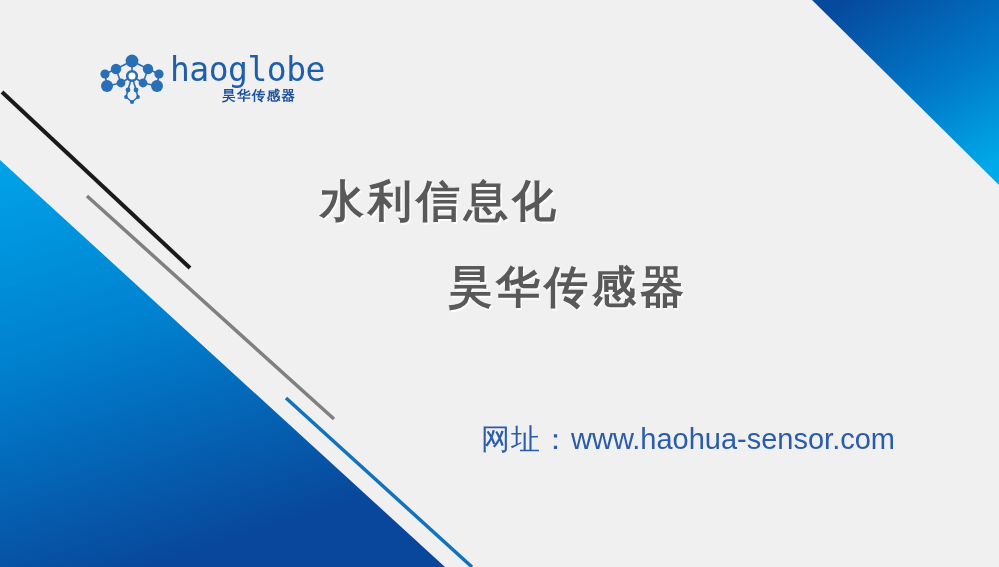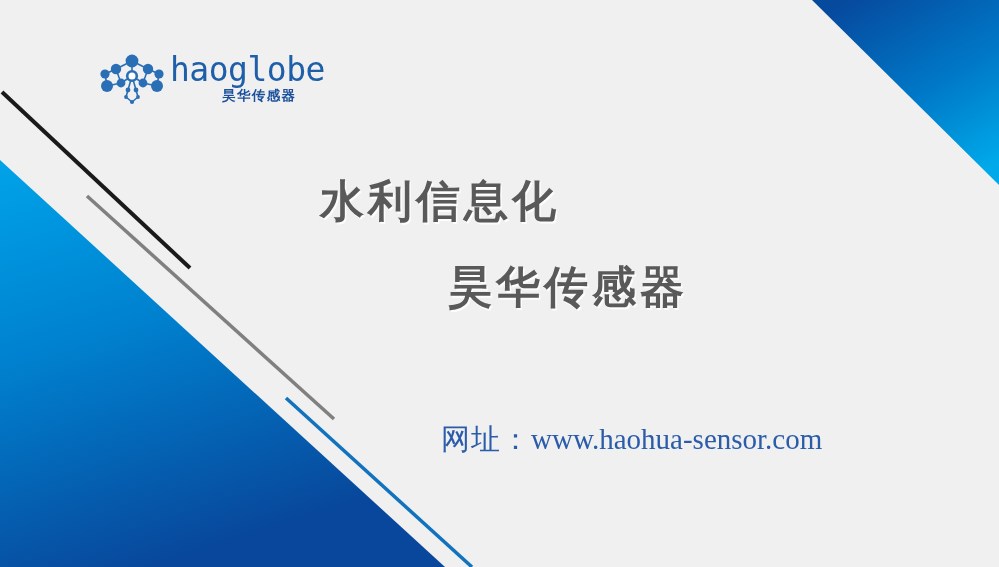--- a/index.html
+++ b/index.html
@@ -90,24 +90,24 @@
     letter-spacing: 4px;
     white-space: nowrap;
     text-shadow: 1.5px 1.5px 0 rgba(255,255,255,0.85);
   }
   .headline-line.line-1 { padding-left: 320px; }
   .headline-line.line-2 { padding-left: 448px; }
 
   
   #website {
     position: absolute;
-    left: 441px;
+    left: 481px;
     top: 418px;
     white-space: nowrap;
-    font-family: Liberation Serif, serif;
+    font-family: Liberation Sans, sans-serif;
     font-size: 29px;
     line-height: 42px;
     color: #2a5caa;
     letter-spacing: 0.3px;
   }
   #website .web-label {
     font-weight: 400;
     letter-spacing: 1px;
   }
   #website .web-url {

